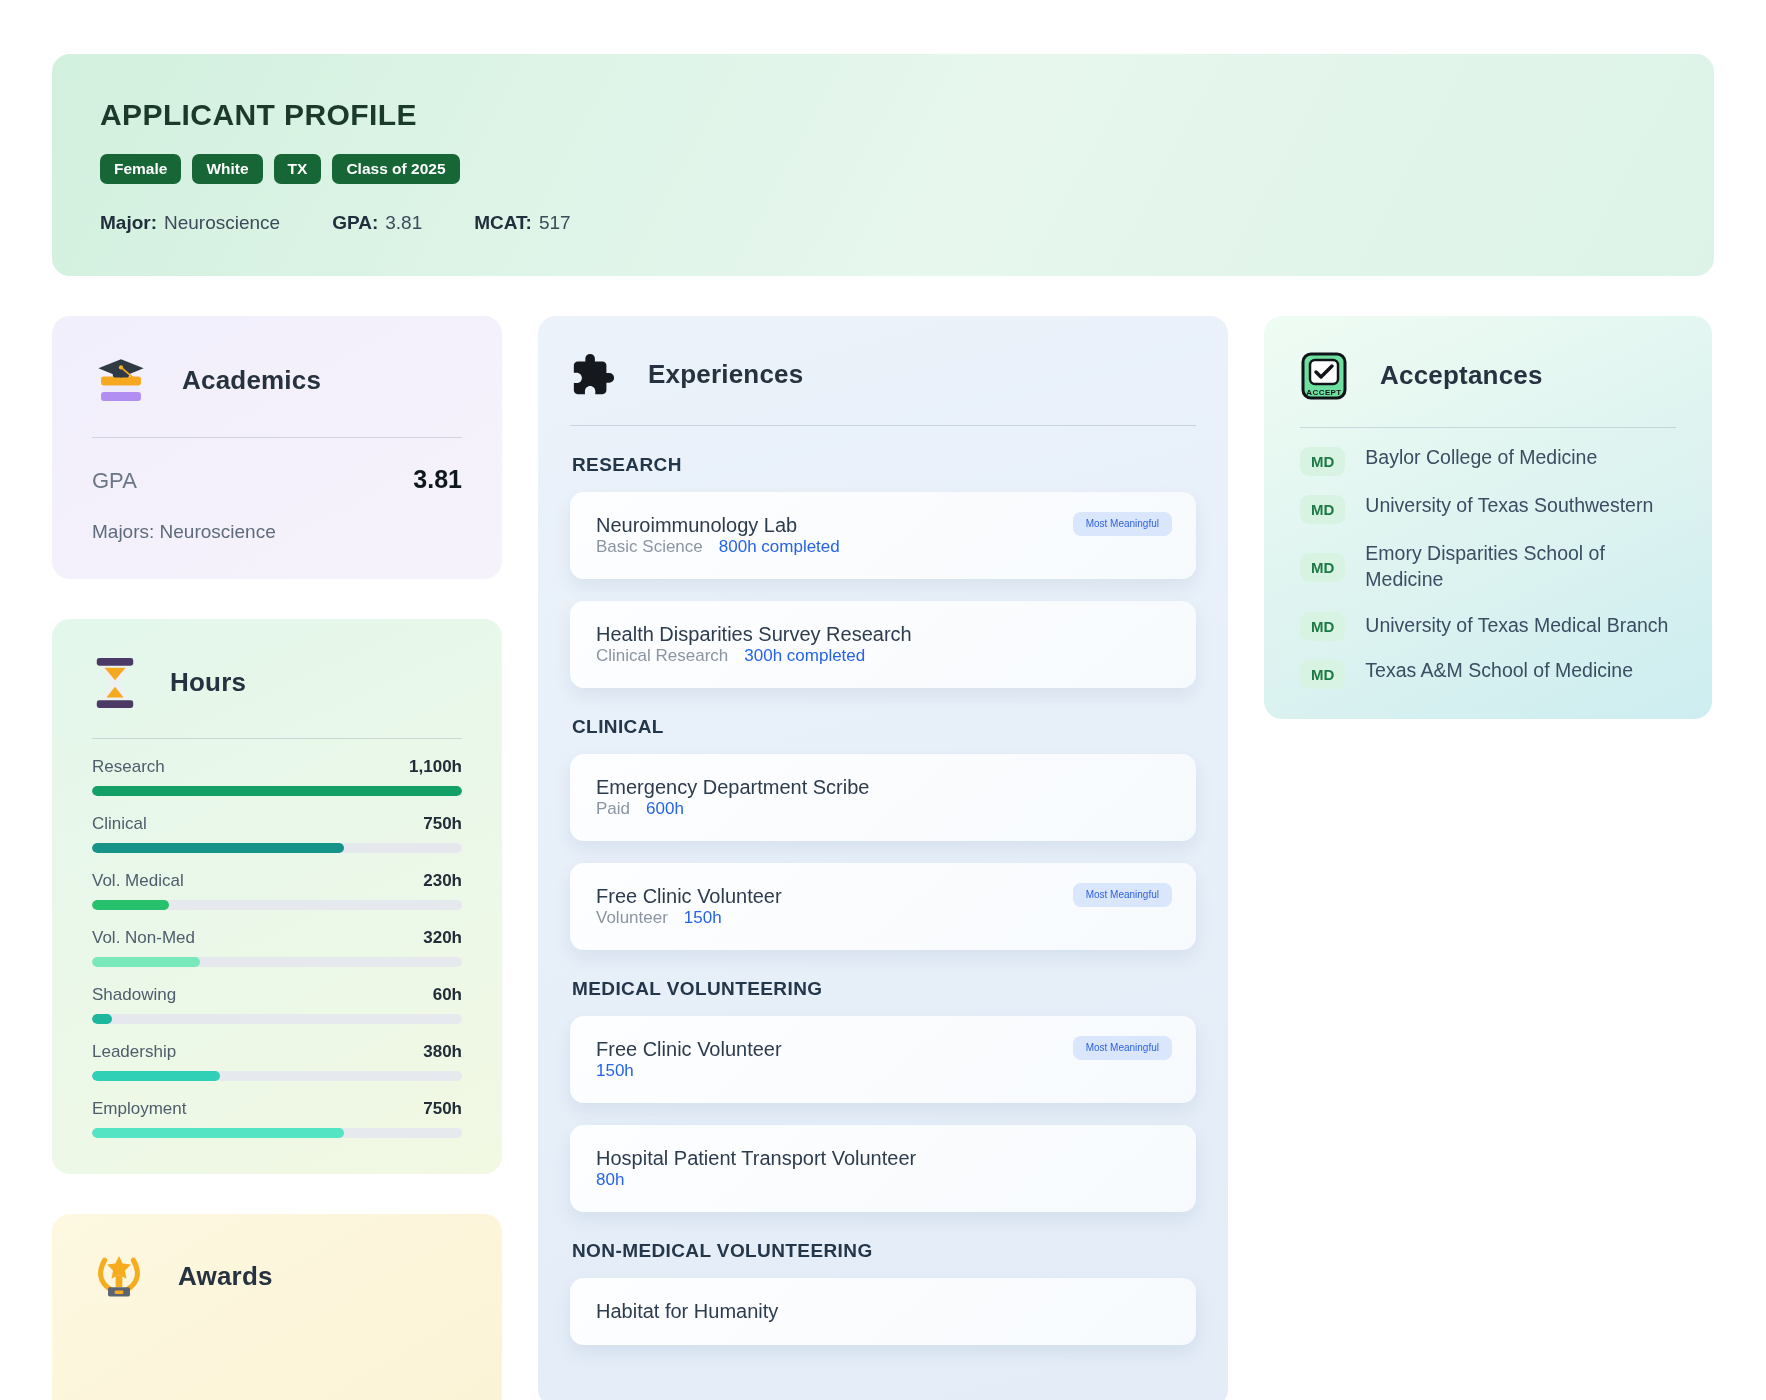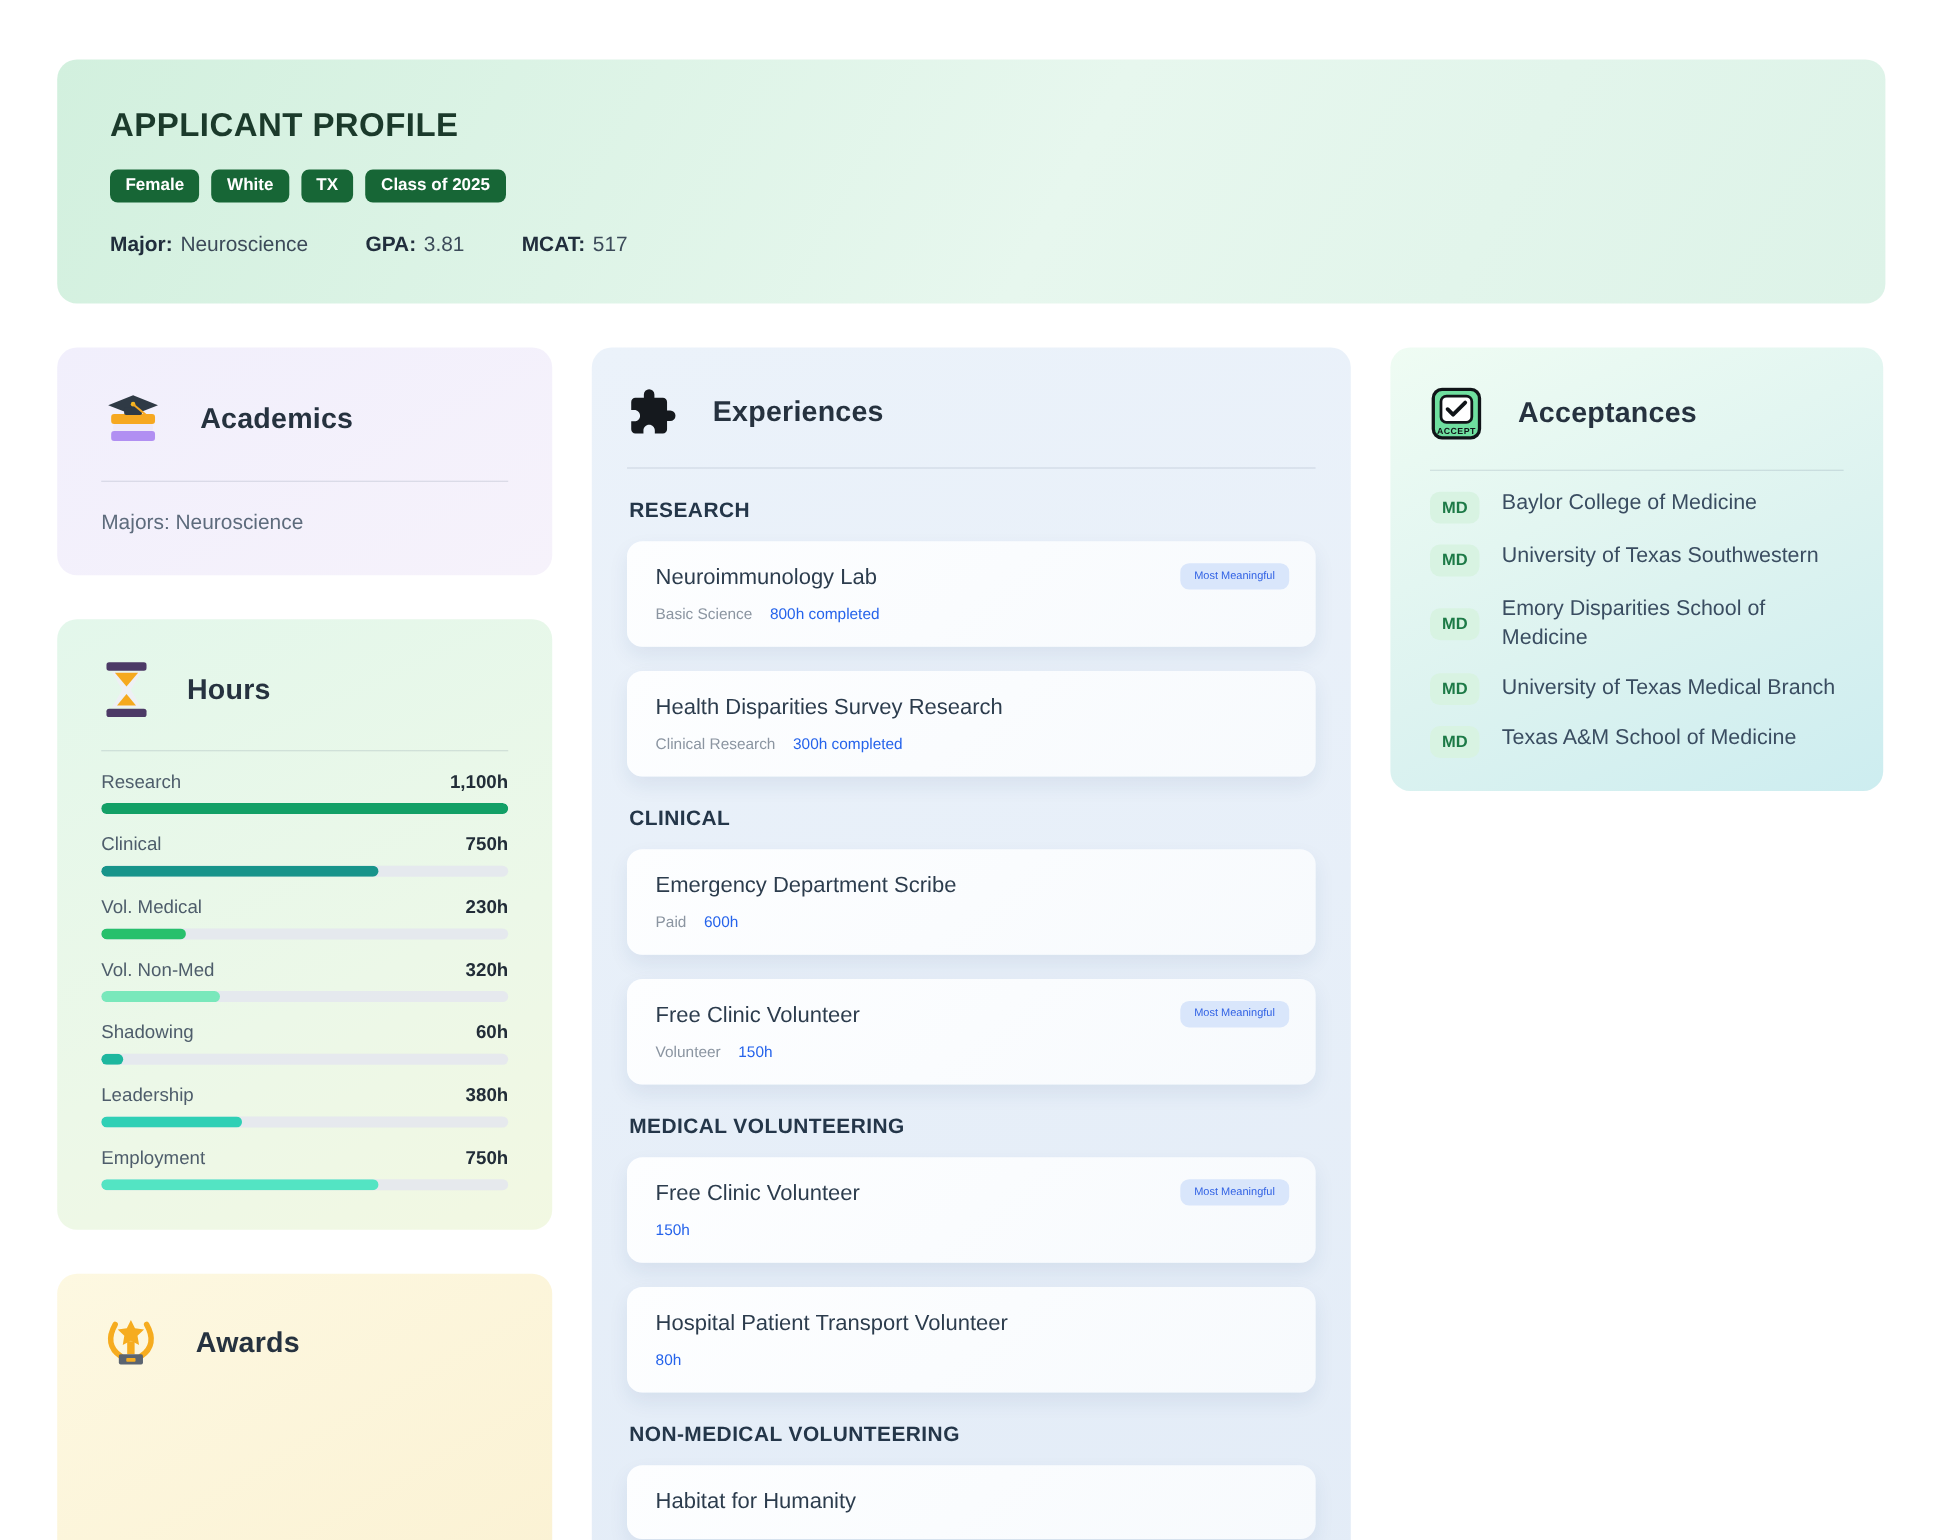--- a/index.html
+++ b/index.html
@@ -50,21 +50,21 @@
   .awards { background:linear-gradient(150deg,#fdf8e1 0%,#fbf2d4 100%); padding:36px 40px; min-height:260px; }
 
   
   .experiences { background:linear-gradient(165deg,#ebf2fa 0%,#e3ecf7 100%); padding:36px 32px 40px 32px; }
   .section-heading { font-size:19px; font-weight:700; color:#243649; letter-spacing:.4px;
                      margin:28px 0 16px 2px; }
   .exp-item { background:linear-gradient(140deg,#fdfeff 0%,#f7fafd 100%); border-radius:14px;
               padding:22px 26px; margin-bottom:22px; position:relative;
               box-shadow:0 8px 18px rgba(30,60,110,.08); }
   .exp-title { font-size:20px; color:#2c3c4d; }
-  .exp-meta { display:flex; gap:16px; margin-top:13px; font-size:14px; }
+  .exp-meta { display:flex; gap:16px; font-size:17px; }
   .exp-subtitle { color:#8b95a1; }
   .exp-hours { color:#2563eb; }
   .mm-badge { position:absolute; top:20px; right:24px; background:#d9e6fb; color:#3162e4;
               font-size:10px; padding:7px 13px; border-radius:8px; line-height:1; }
 
   
   .acceptances { background:linear-gradient(155deg,#effcf3 0%,#ddf3f0 55%,#cdedf0 100%); padding:36px 36px 30px 36px; }
   .accept-row { display:flex; align-items:flex-start; gap:20px; margin-top:16px; }
   .md-badge { background:#d8f3e2; color:#1d7a47; font-size:15px; font-weight:700;
               padding:7px 11px; border-radius:9px; line-height:1; flex:0 0 auto; margin-top:3px; }
@@ -112,20 +112,24 @@
               <polygon points="32,8 57,18 32,28 7,18" fill="#2f3a45"></polygon>
               <rect x="23" y="20" width="18" height="8" rx="2" fill="#2f3a45"></rect>
               <circle cx="32" cy="17" r="2.3" fill="#f6b821"></circle>
               <path d="M32 17 L45 28" stroke="#f6a821" stroke-width="2" fill="none"></path>
               <circle cx="45" cy="30" r="2.6" fill="#f6a821"></circle>
             </svg>
           </span>
           <span class="card-title">Academics</span>
         </div>
         <hr class="card-divider">
+        <div class="stat-row">
+          <span class="stat-label">GPA</span>
+          <span class="stat-value">3.81</span>
+        </div>
         <div class="majors-line">Majors: Neuroscience</div>
       </section>
 
       <section class="card hours dots">
         <div class="card-header">
           <span class="icon-box">
             <svg width="46" height="56" viewBox="0 0 48 56">
               <rect x="5" y="2" width="38" height="8" rx="2.5" fill="#4c3a66"></rect>
               <rect x="5" y="46" width="38" height="8" rx="2.5" fill="#4c3a66"></rect>
               <path d="M10 11 h28 l-10 17 l10 17 h-28 l10-17 z" fill="#eef0f4"></path>

